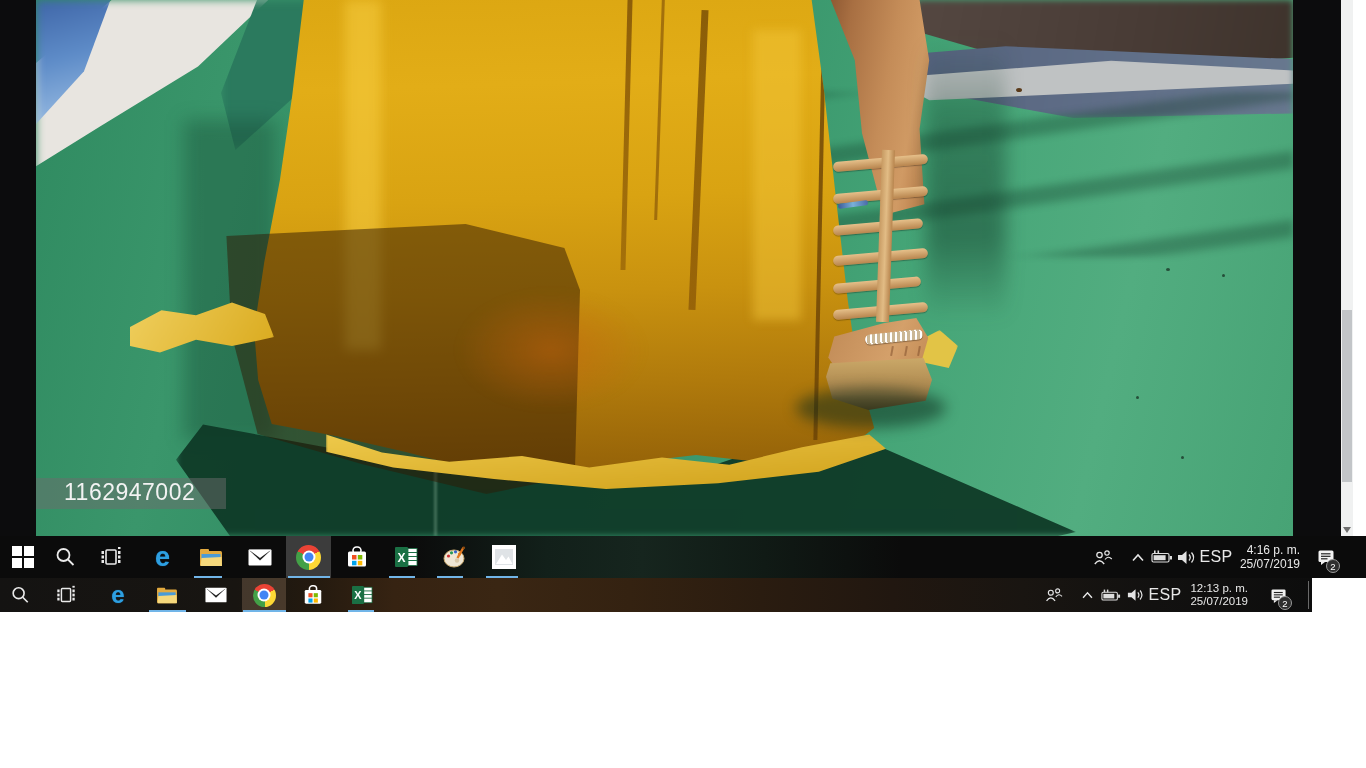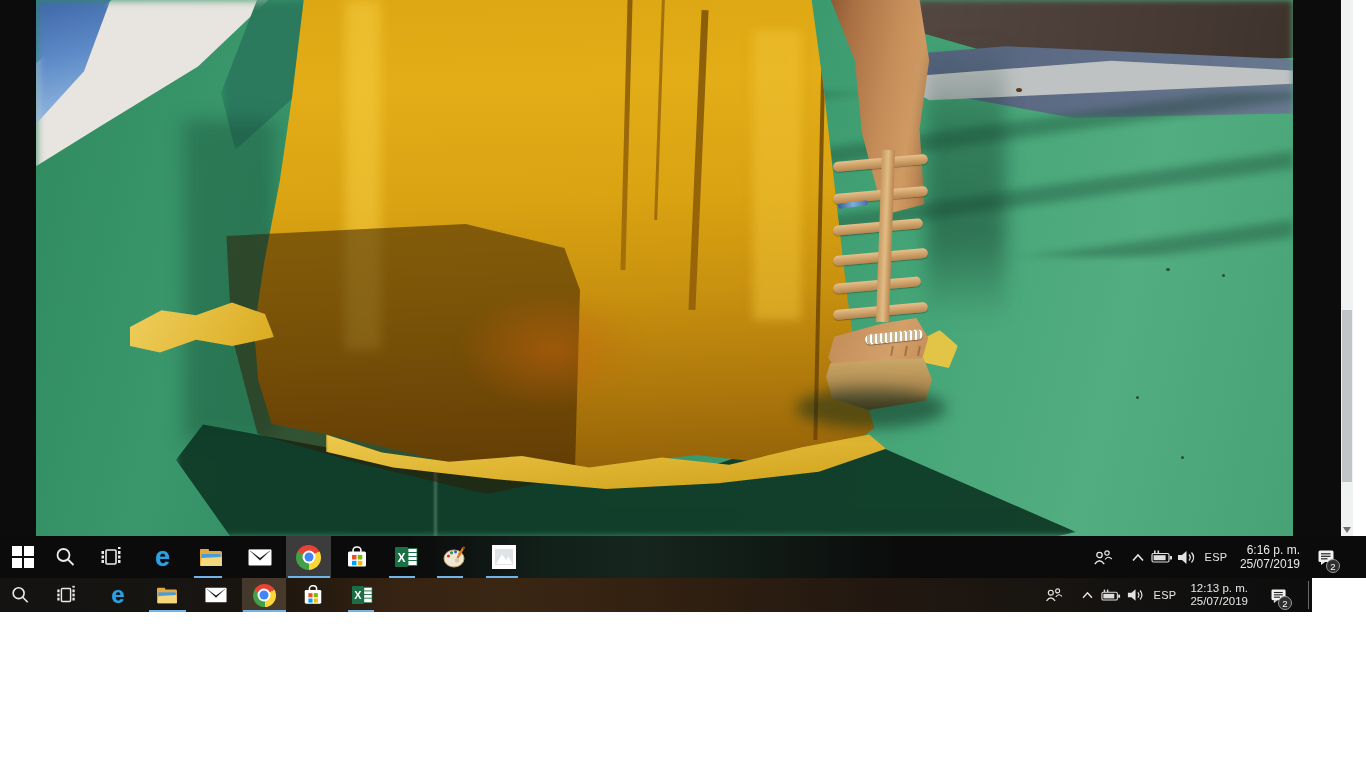--- a/index.html
+++ b/index.html
@@ -121,21 +121,21 @@
   .chrome-ic{width:25px;height:25px;border-radius:50%;position:relative;
     background:conic-gradient(from -60deg,#ea4335 0 120deg,#fdd835 0 240deg,#43a047 0 360deg);}
   .chrome-ic span{position:absolute;left:50%;top:50%;transform:translate(-50%,-50%);border-radius:50%;display:block;}
   .chrome-white{width:13px;height:13px;background:#fff;}
   .chrome-blue{width:9px;height:9px;background:#4285f4;}
   .tb2 .chrome-ic{width:23px;height:23px;}
 
   
   .tray-item{position:absolute;display:flex;align-items:center;justify-content:center;color:#e8e8e8;}
   .tb1 .tray-item{top:0;height:42px;} .tb2 .tray-item{top:0;height:34px;}
-  .lang{font-size:11px;letter-spacing:.3px;}
+  .lang{font-size:16px;letter-spacing:.3px;}
   .clock{flex-direction:column;font-size:12px;line-height:14px;text-align:right;align-items:flex-end;}
   .tb2 .clock{font-size:11.5px;line-height:13px;}
   .badge{position:absolute;border-radius:50%;background:#2e2e2e;border:1px solid #9a9a9a;color:#fff;
     display:flex;align-items:center;justify-content:center;font-size:9.5px;width:14px;height:14px;}
   .divider2{position:absolute;left:1308px;top:3px;width:1px;height:28px;background:#6a6a6a;}
 
   svg{display:block;}
 </style>
 </head>
 <body>
@@ -188,20 +188,23 @@
         <div class="platform"></div>
         <div class="foot-shadow"></div>
       </div>
 
       <div class="speck k1"></div>
       <div class="speck k2"></div>
       <div class="speck k3"></div>
       <div class="speck k4"></div>
       <div class="speck k5"></div>
 
+      <div class="wm-band">
+        <span class="wm-text">1162947002</span>
+      </div>
     </div>
   </div>
 
   <div class="sb-track"></div>
   <div class="sb-thumb"></div>
   <div class="sb-down"></div>
 
   <div class="tb1">
     <div class="active-bg1"></div>
 
@@ -327,21 +330,21 @@
       <svg width="20" height="15" viewBox="0 0 20 15">
         <polygon points="1,5 5,5 9.5,1 9.5,14 5,10 1,10" fill="#e3e3e3"></polygon>
         <path d="M12 4.5 q2.5 3 0 6" fill="none" stroke="#e3e3e3" stroke-width="1.3"></path>
         <path d="M14.5 2.5 q4.2 5 0 10" fill="none" stroke="#e3e3e3" stroke-width="1.3"></path>
       </svg>
     </div>
     <div class="tray-item lang" style="left:1200px;width:32px">
       <span>ESP</span>
     </div>
     <div class="tray-item clock" style="left:1234px;width:66px">
-      <span>6:16 p. m.</span>
+      <span>4:16 p. m.</span>
       <span>25/07/2019</span>
     </div>
     <div class="tray-item" style="left:1308px;width:36px">
       <svg width="19" height="16" viewBox="0 0 19 16">
         <rect x="1.5" y="1.5" width="15" height="11.5" rx="1.5" fill="#f2f2f2"></rect>
         <line x1="4" y1="4.8" x2="13.5" y2="4.8" stroke="#222" stroke-width="1.2"></line>
         <line x1="4" y1="7.3" x2="13.5" y2="7.3" stroke="#222" stroke-width="1.2"></line>
         <line x1="4" y1="9.8" x2="10.5" y2="9.8" stroke="#222" stroke-width="1.2"></line>
         <polygon points="4,13 8,13 4,16" fill="#f2f2f2"></polygon>
       </svg>

